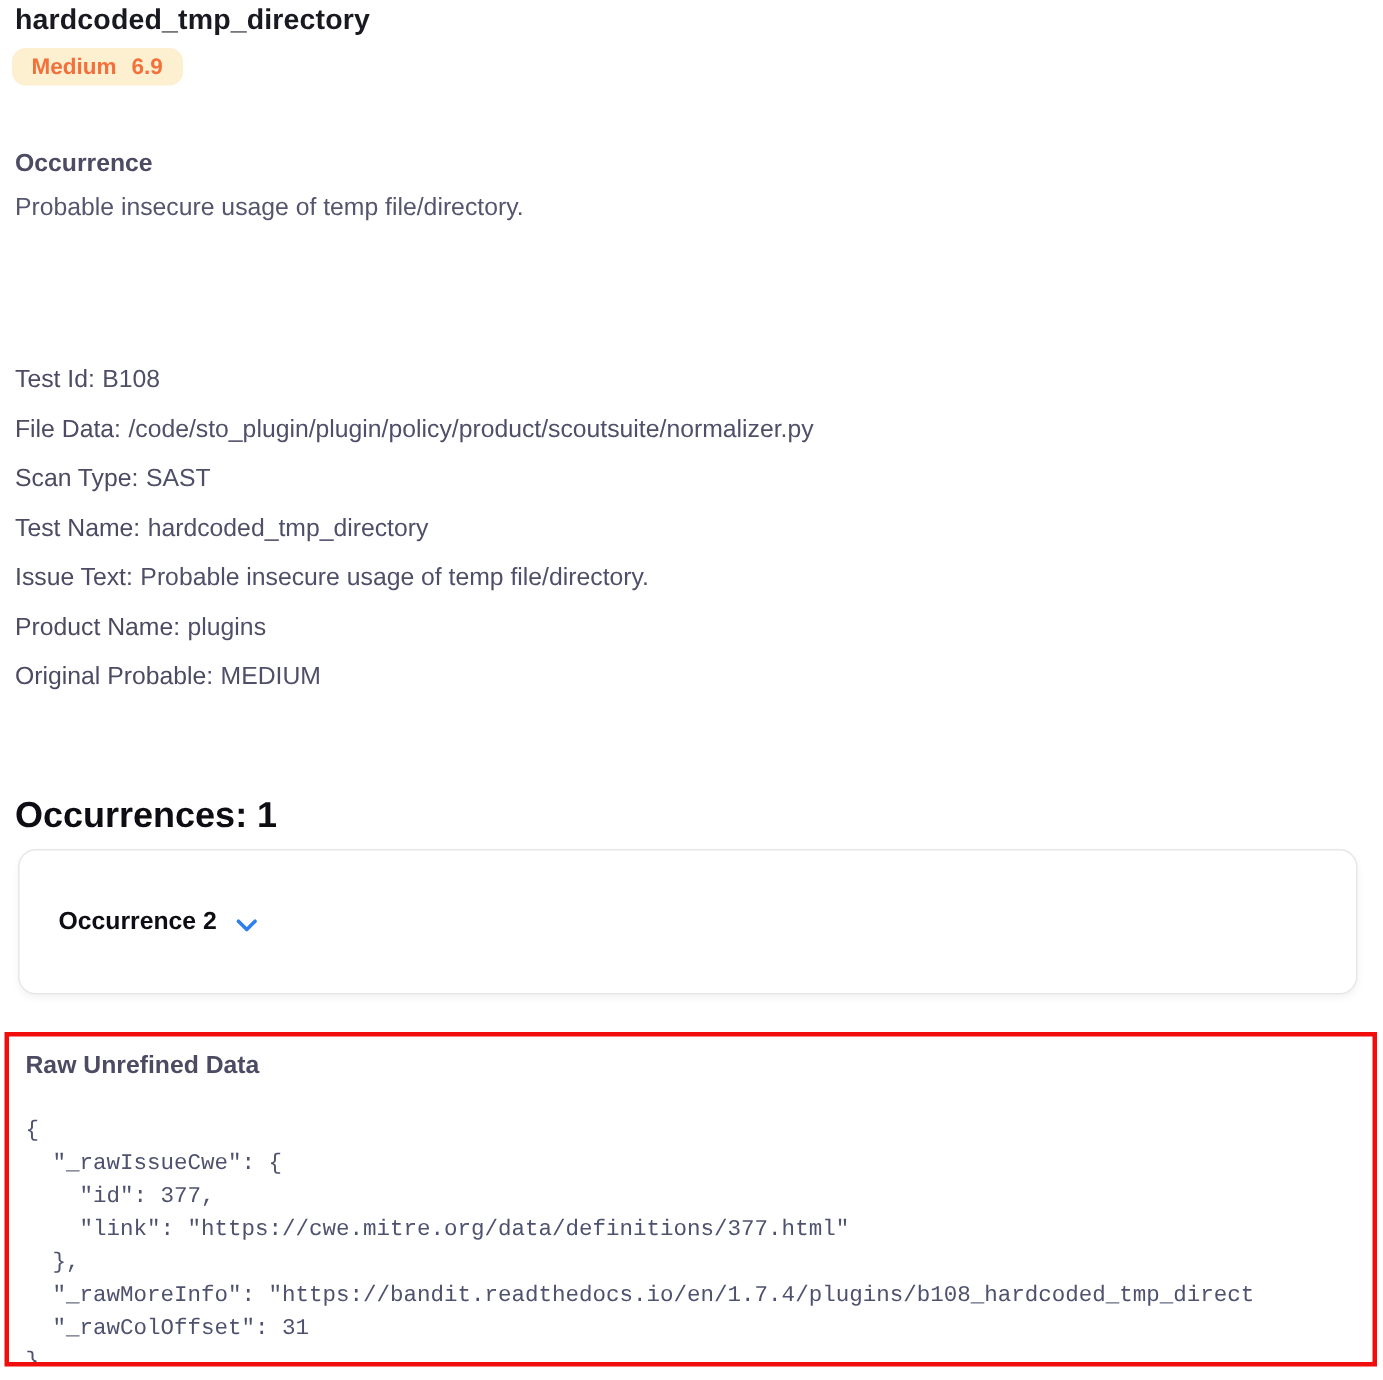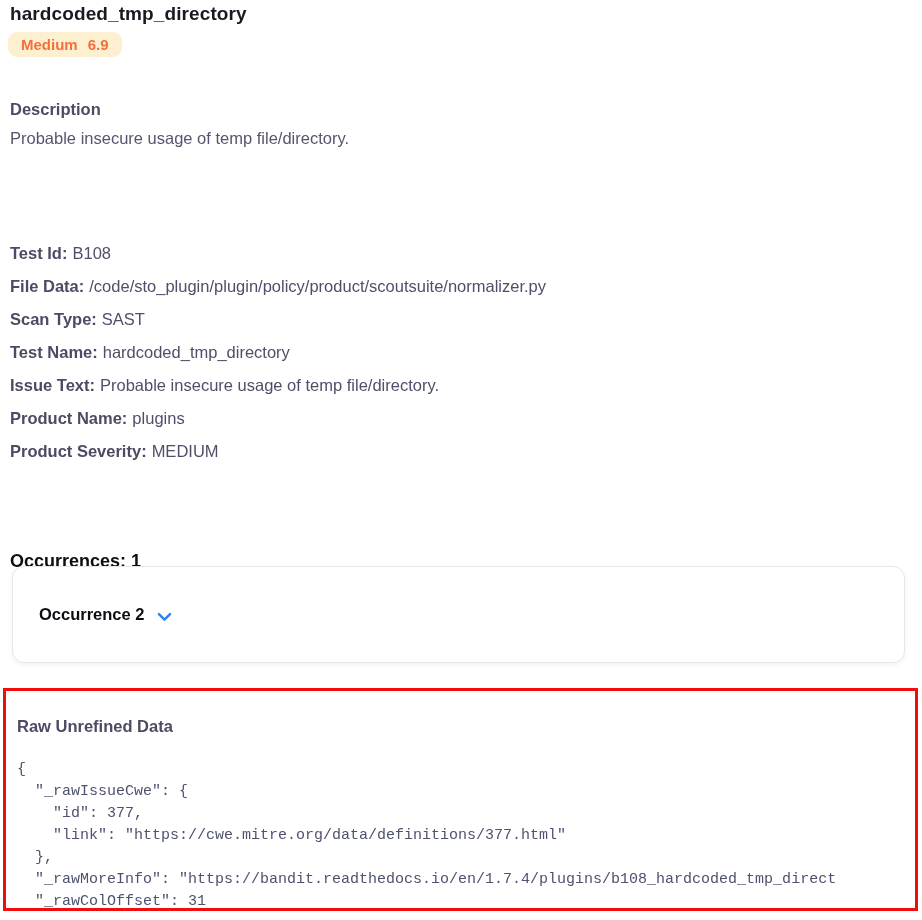--- a/index.html
+++ b/index.html
@@ -33,25 +33,25 @@
   .desc-text {
     position: absolute; left: 10px; top: 129px;
     font-size: 16.5px; color: #56556f;
   }
 
   .meta {
     position: absolute; left: 10px; top: 237px;
     font-size: 16.5px; line-height: 33px; color: #504f69;
   }
   .meta-row { white-space: nowrap; }
-  .meta-label { font-weight: 700; color: #4c4b63; margin-right: 5px; }
+  .meta-label { font-weight: 400; color: #4c4b63; margin-right: 5px; }
 
   .occurrences-heading {
-    position: absolute; left: 10px; top: 551px;
-    font-size: 18px; font-weight: 700; color: #0d0d13;
+    position: absolute; left: 10px; top: 530px;
+    font-size: 24px; font-weight: 700; color: #0d0d13;
   }
 
   .occurrence-card {
     position: absolute; left: 12px; top: 566px;
     width: 893px; height: 97px;
     background: #ffffff;
     border: 1px solid #e7e7ea;
     border-radius: 12px;
     box-shadow: 0 2px 5px rgba(0,0,0,0.05);
   }
@@ -62,21 +62,21 @@
   .occurrence-label {
     font-size: 16.5px; font-weight: 700; color: #0d0d13;
   }
   .chevron { margin-left: 11px; margin-top: 3px; }
 
   .raw-box {
     position: absolute; left: 3px; top: 688px;
     width: 915px; height: 223px;
     border: 3px solid #f20d0d;
     background: #ffffff;
-    padding: 26px 11px;
+    padding: 10px 11px;
     overflow: hidden;
   }
   .raw-heading {
     font-size: 16.5px; font-weight: 700; color: #4c4b63;
   }
   .raw-code {
     margin-top: 23px;
     font-family: "Liberation Mono", "DejaVu Sans Mono", monospace;
     font-size: 15px; line-height: 22px;
     color: #4e526e;
@@ -89,21 +89,21 @@
 
 <div class="page">
 
   <h1 class="page-title">hardcoded_tmp_directory</h1>
 
   <div class="severity-badge">
     <span>Medium</span>
     <span>6.9</span>
   </div>
 
-  <div class="desc-heading">Description</div>
+  <div class="desc-heading">Occurrence</div>
   <div class="desc-text">Probable insecure usage of temp file/directory.</div>
 
   <div class="meta">
     <div class="meta-row">
       <span class="meta-label">Test Id:</span><span>B108</span>
     </div>
     <div class="meta-row">
       <span class="meta-label">File Data:</span><span>/code/sto_plugin/plugin/policy/product/scoutsuite/normalizer.py</span>
     </div>
     <div class="meta-row">
@@ -112,21 +112,21 @@
     <div class="meta-row">
       <span class="meta-label">Test Name:</span><span>hardcoded_tmp_directory</span>
     </div>
     <div class="meta-row">
       <span class="meta-label">Issue Text:</span><span>Probable insecure usage of temp file/directory.</span>
     </div>
     <div class="meta-row">
       <span class="meta-label">Product Name:</span><span>plugins</span>
     </div>
     <div class="meta-row">
-      <span class="meta-label">Product Severity:</span><span>MEDIUM</span>
+      <span class="meta-label">Original Probable:</span><span>MEDIUM</span>
     </div>
   </div>
 
   <h2 class="occurrences-heading">Occurrences: 1</h2>
 
   <div class="occurrence-card">
     <div class="occurrence-toggle">
       <span class="occurrence-label">Occurrence 2</span>
       <svg class="chevron" width="19" height="19" viewBox="0 0 24 24" fill="none">
         <polyline points="5 9 12 16 19 9" stroke="#2f80ed" stroke-width="3" stroke-linecap="round" stroke-linejoin="round"></polyline>

